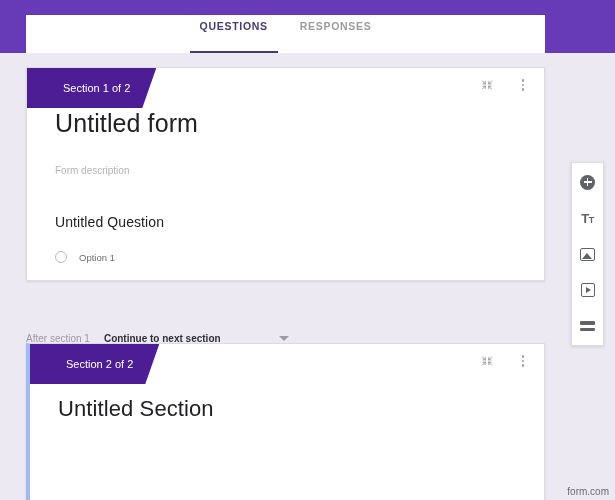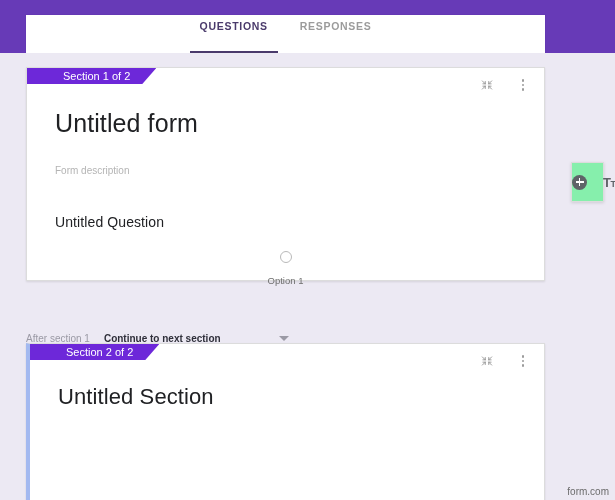--- a/index.html
+++ b/index.html
@@ -88,22 +88,22 @@
   }
   .card.selected {
     border-left: 4px solid #a3b9f0;
   }
 
   
   .section-ribbon {
     position: absolute;
     top: 0;
     left: 0;
-    height: 16px;
-    background: #6d28d9;
+    height: 40px;
+    background: #4c1d95;
     color: #ffffff;
     font-size: 11px;
     display: flex;
     align-items: center;
     padding: 0 26px 0 36px;
     box-sizing: border-box;
     -webkit-clip-path: polygon(0 0, 100% 0, calc(100% - 14px) 100%, 0 100%);
     clip-path: polygon(0 0, 100% 0, calc(100% - 14px) 100%, 0 100%);
     white-space: nowrap;
     user-select: none;
@@ -165,21 +165,20 @@
   .question-title {
     font-size: 14px;
     color: #202124;
     letter-spacing: 0.1px;
   }
   .option-row {
     margin-top: 21px;
     display: flex;
     align-items: center;
     gap: 12px;
-    flex-direction: column;
   }
   .radio {
     width: 12px; height: 12px;
     border-radius: 50%;
     border: 1.5px solid #b9b9b9;
     box-sizing: border-box;
     flex: none;
   }
   .option-label {
     font-size: 9.5px;
@@ -222,26 +221,26 @@
     margin-top: 27px;
     font-size: 9.5px;
     color: #b4b4b4;
   }
 
   
   .toolbar {
     position: absolute;
     right: 11px;
     width: 33px;
-    background: #86efac;
+    background: #ffffff;
     border: 1px solid #dcdcdc;
     box-shadow: 0 1px 3px rgba(0,0,0,0.13);
     box-sizing: border-box;
     display: flex;
-    flex-direction: row;
+    flex-direction: column;
     align-items: center;
     padding: 9px 0 9px 0;
     gap: 16px;
     z-index: 6;
   }
   .tool {
     width: 20px; height: 20px;
     display: flex;
     align-items: center;
     justify-content: center;
@@ -412,21 +411,21 @@
       </div>
       <div class="icon-btn">
         <span class="dots">
           <i></i>
           <i></i>
           <i></i>
         </span>
       </div>
     </div>
 
-    <div class="card-body" style="">
+    <div class="card-body" style="margin-top:12px;">
       <div class="section-title">Untitled Section</div>
     </div>
   </div>
 
   <div class="toolbar" style="top: 109px;">
     <div class="tool">
       <span class="tool-plus"></span>
     </div>
     <div class="tool">
       <span class="tool-tt">T<small>T</small></span>

